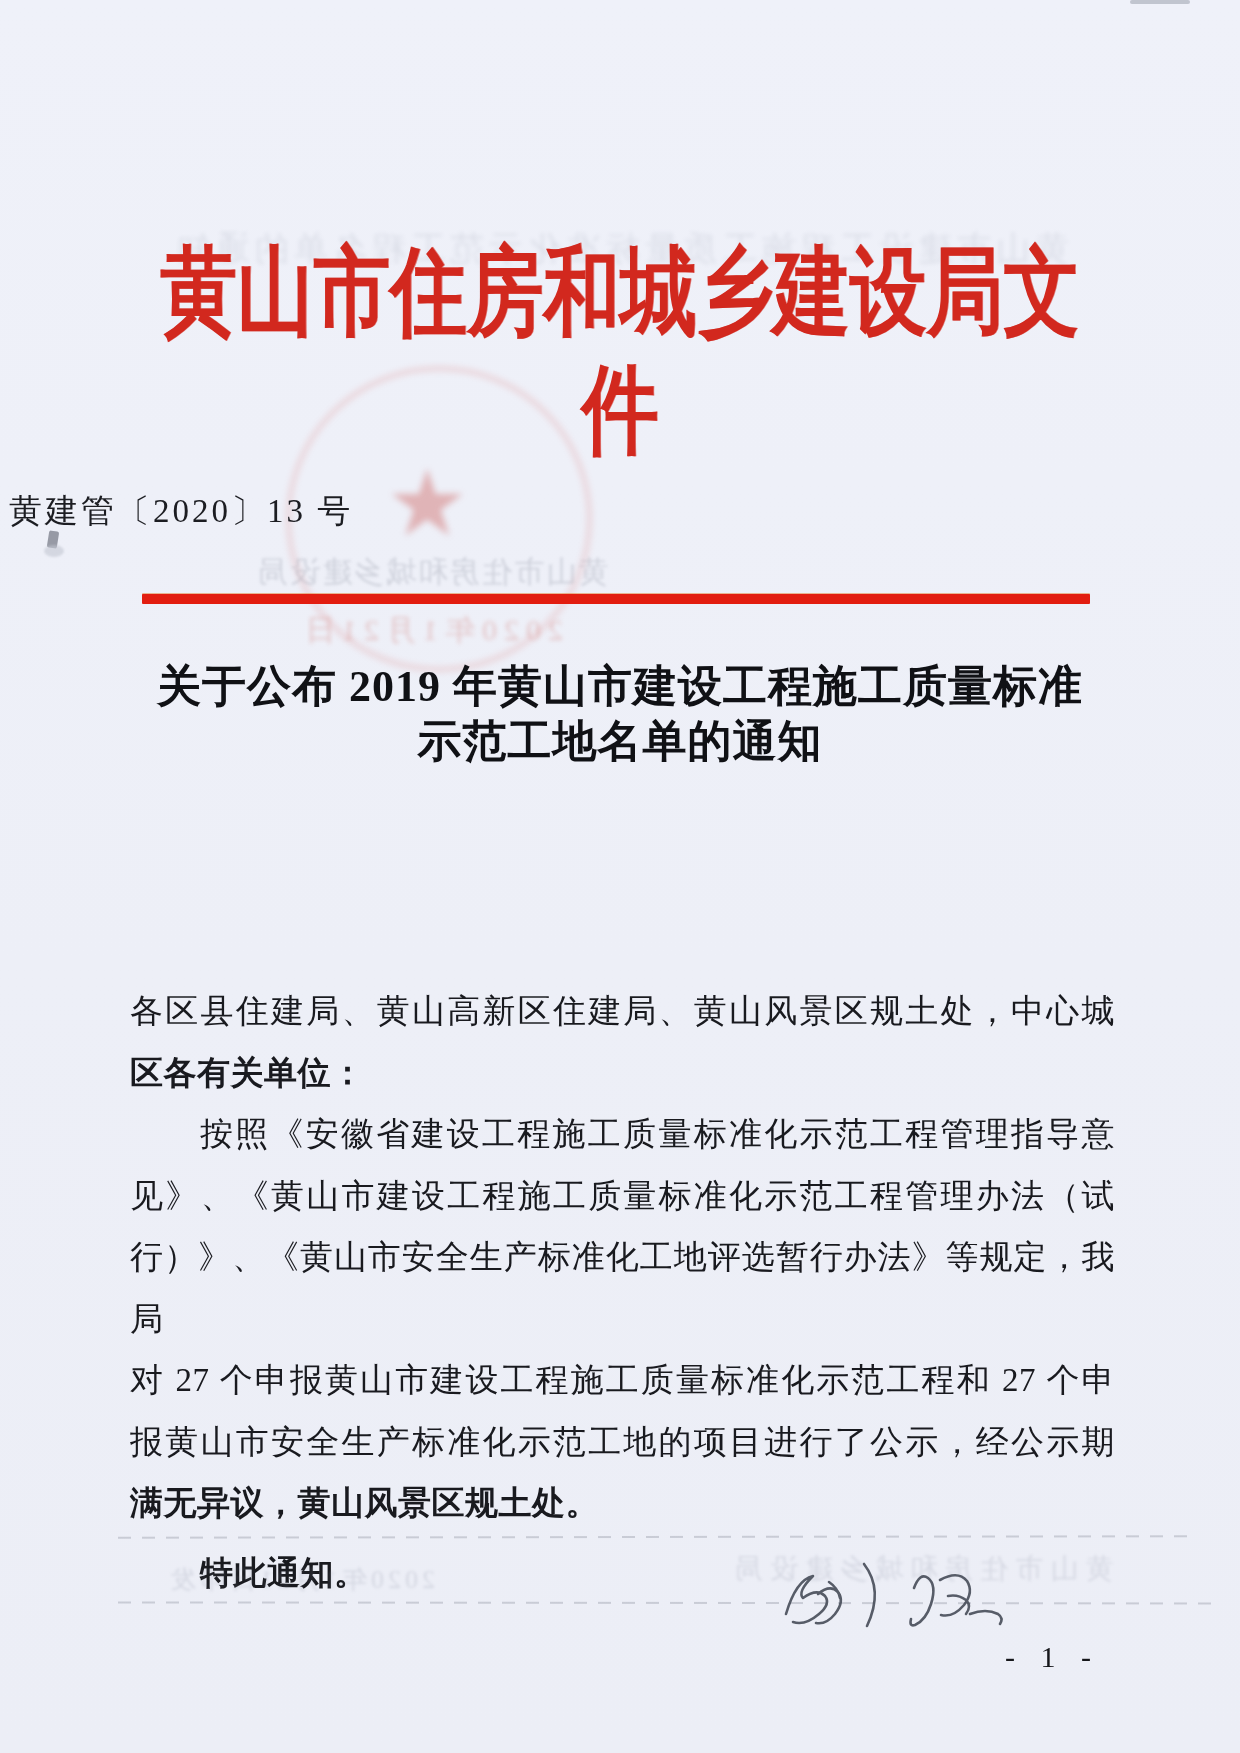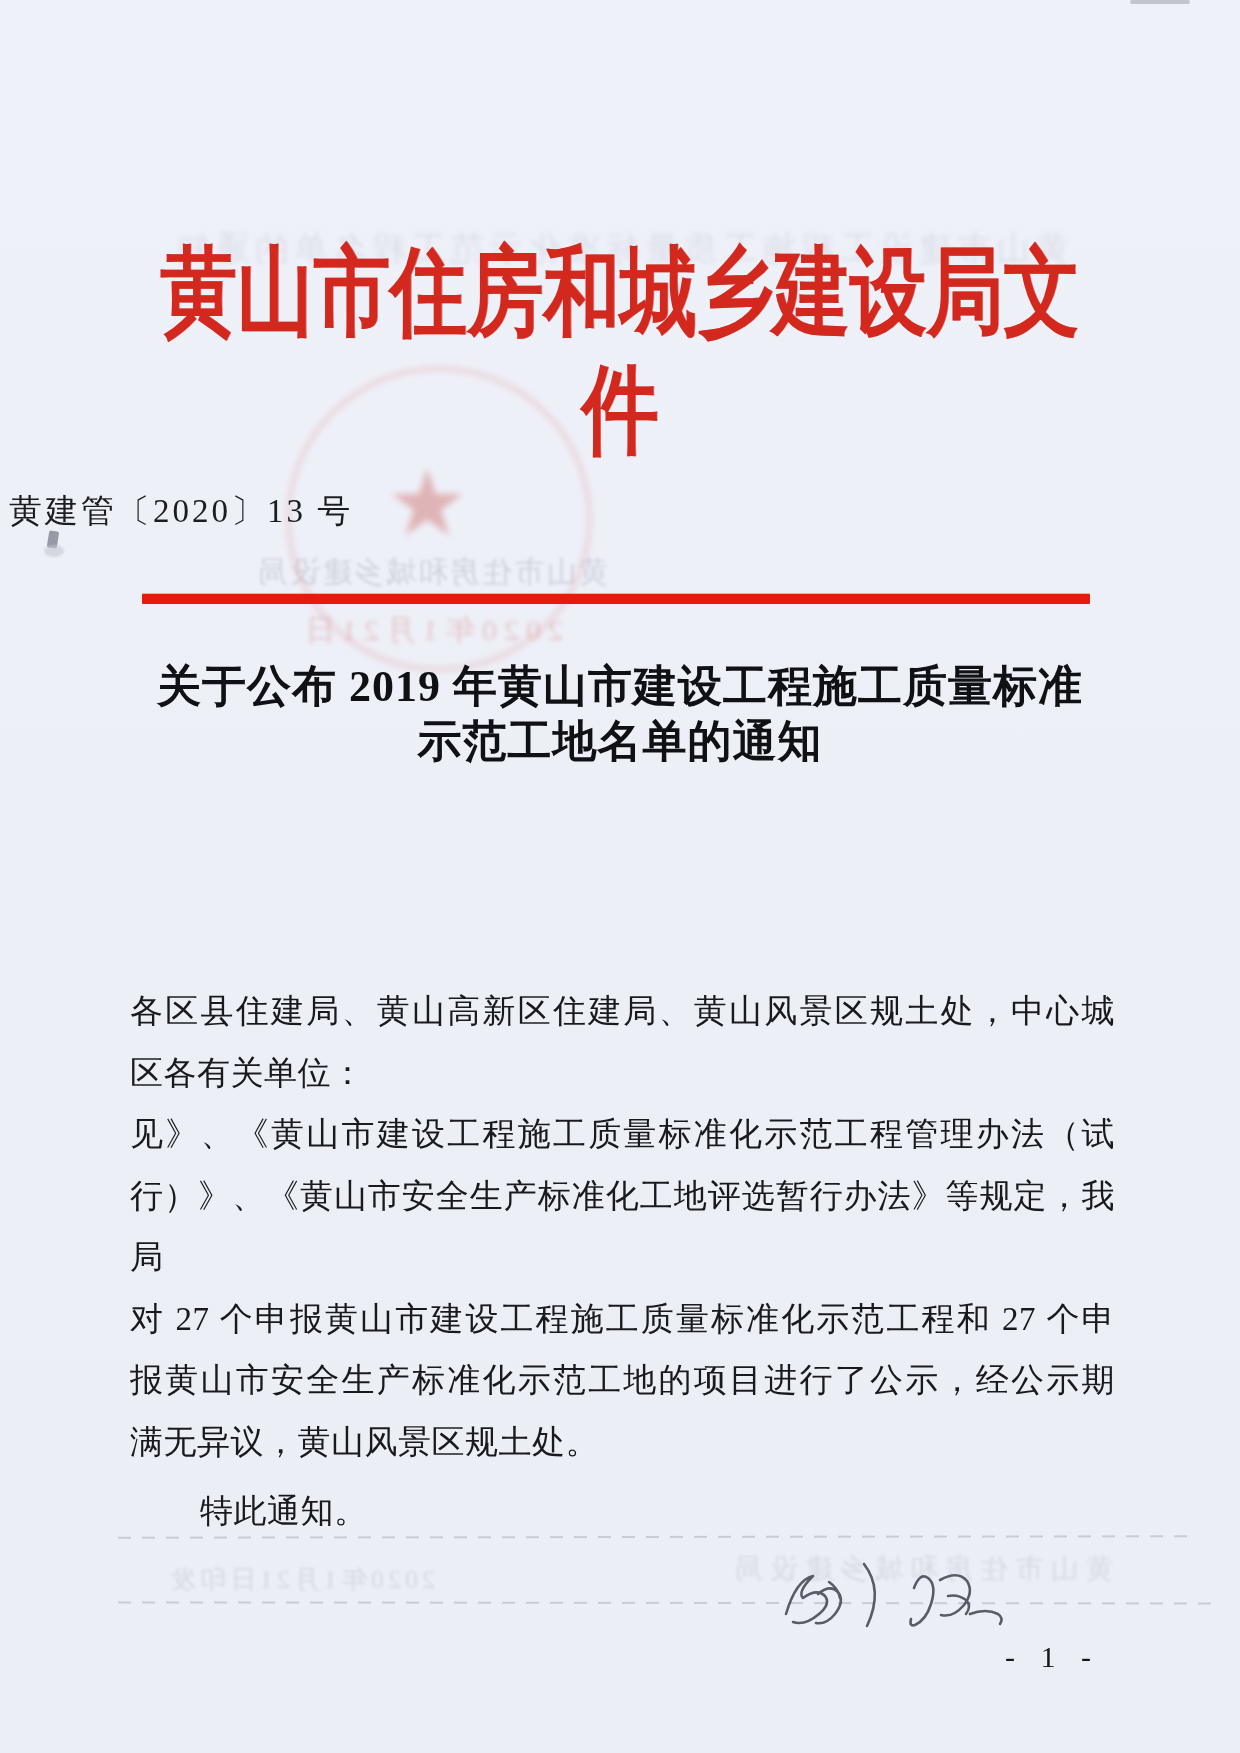--- a/index.html
+++ b/index.html
@@ -89,21 +89,21 @@
     font-size:44px;line-height:55px;letter-spacing:1px;
   }
   .doc-title div{white-space:nowrap;}
   
   .body-text{
     position:absolute;top:981px;left:130px;width:985px;
     font-size:33px;line-height:61.5px;color:#191a1f;letter-spacing:.5px;
   }
   .body-line{min-height:61.5px;}
   .body-line.full{text-align:justify;text-align-last:justify;}
-  .body-line.end{text-align:left;}
+  .body-line.end{text-align:left;font-weight:bold;}
   .body-line.indent{text-indent:70px;}
   .body-line.gap{margin-top:8px;}
   
   .signature{position:absolute;left:772px;top:1552px;opacity:.88;}
   .page-number{
     position:absolute;top:1640px;left:1005px;
     font-size:30px;letter-spacing:9px;color:#15161a;white-space:nowrap;
   }
 </style>
 </head>
@@ -129,20 +129,21 @@
   <div class="red-rule"></div>
 
   <h2 class="doc-title">
     <div>关于公布 2019 年黄山市建设工程施工质量标准</div>
     <div>示范工地名单的通知</div>
   </h2>
 
   <div class="body-text">
     <div class="body-line full">各区县住建局、黄山高新区住建局、黄山风景区规土处，中心城</div>
     <div class="body-line end">区各有关单位：</div>
+    <div class="body-line full indent">按照《安徽省建设工程施工质量标准化示范工程管理指导意</div>
     <div class="body-line full">见》、《黄山市建设工程施工质量标准化示范工程管理办法（试</div>
     <div class="body-line full">行）》、《黄山市安全生产标准化工地评选暂行办法》等规定，我局</div>
     <div class="body-line full">对 27 个申报黄山市建设工程施工质量标准化示范工程和 27 个申</div>
     <div class="body-line full">报黄山市安全生产标准化示范工地的项目进行了公示，经公示期</div>
     <div class="body-line end">满无异议，黄山风景区规土处。</div>
     <div class="body-line end indent gap">特此通知。</div>
   </div>
 
   <div class="crease crease-1"></div>
   <div class="crease crease-2"></div>

